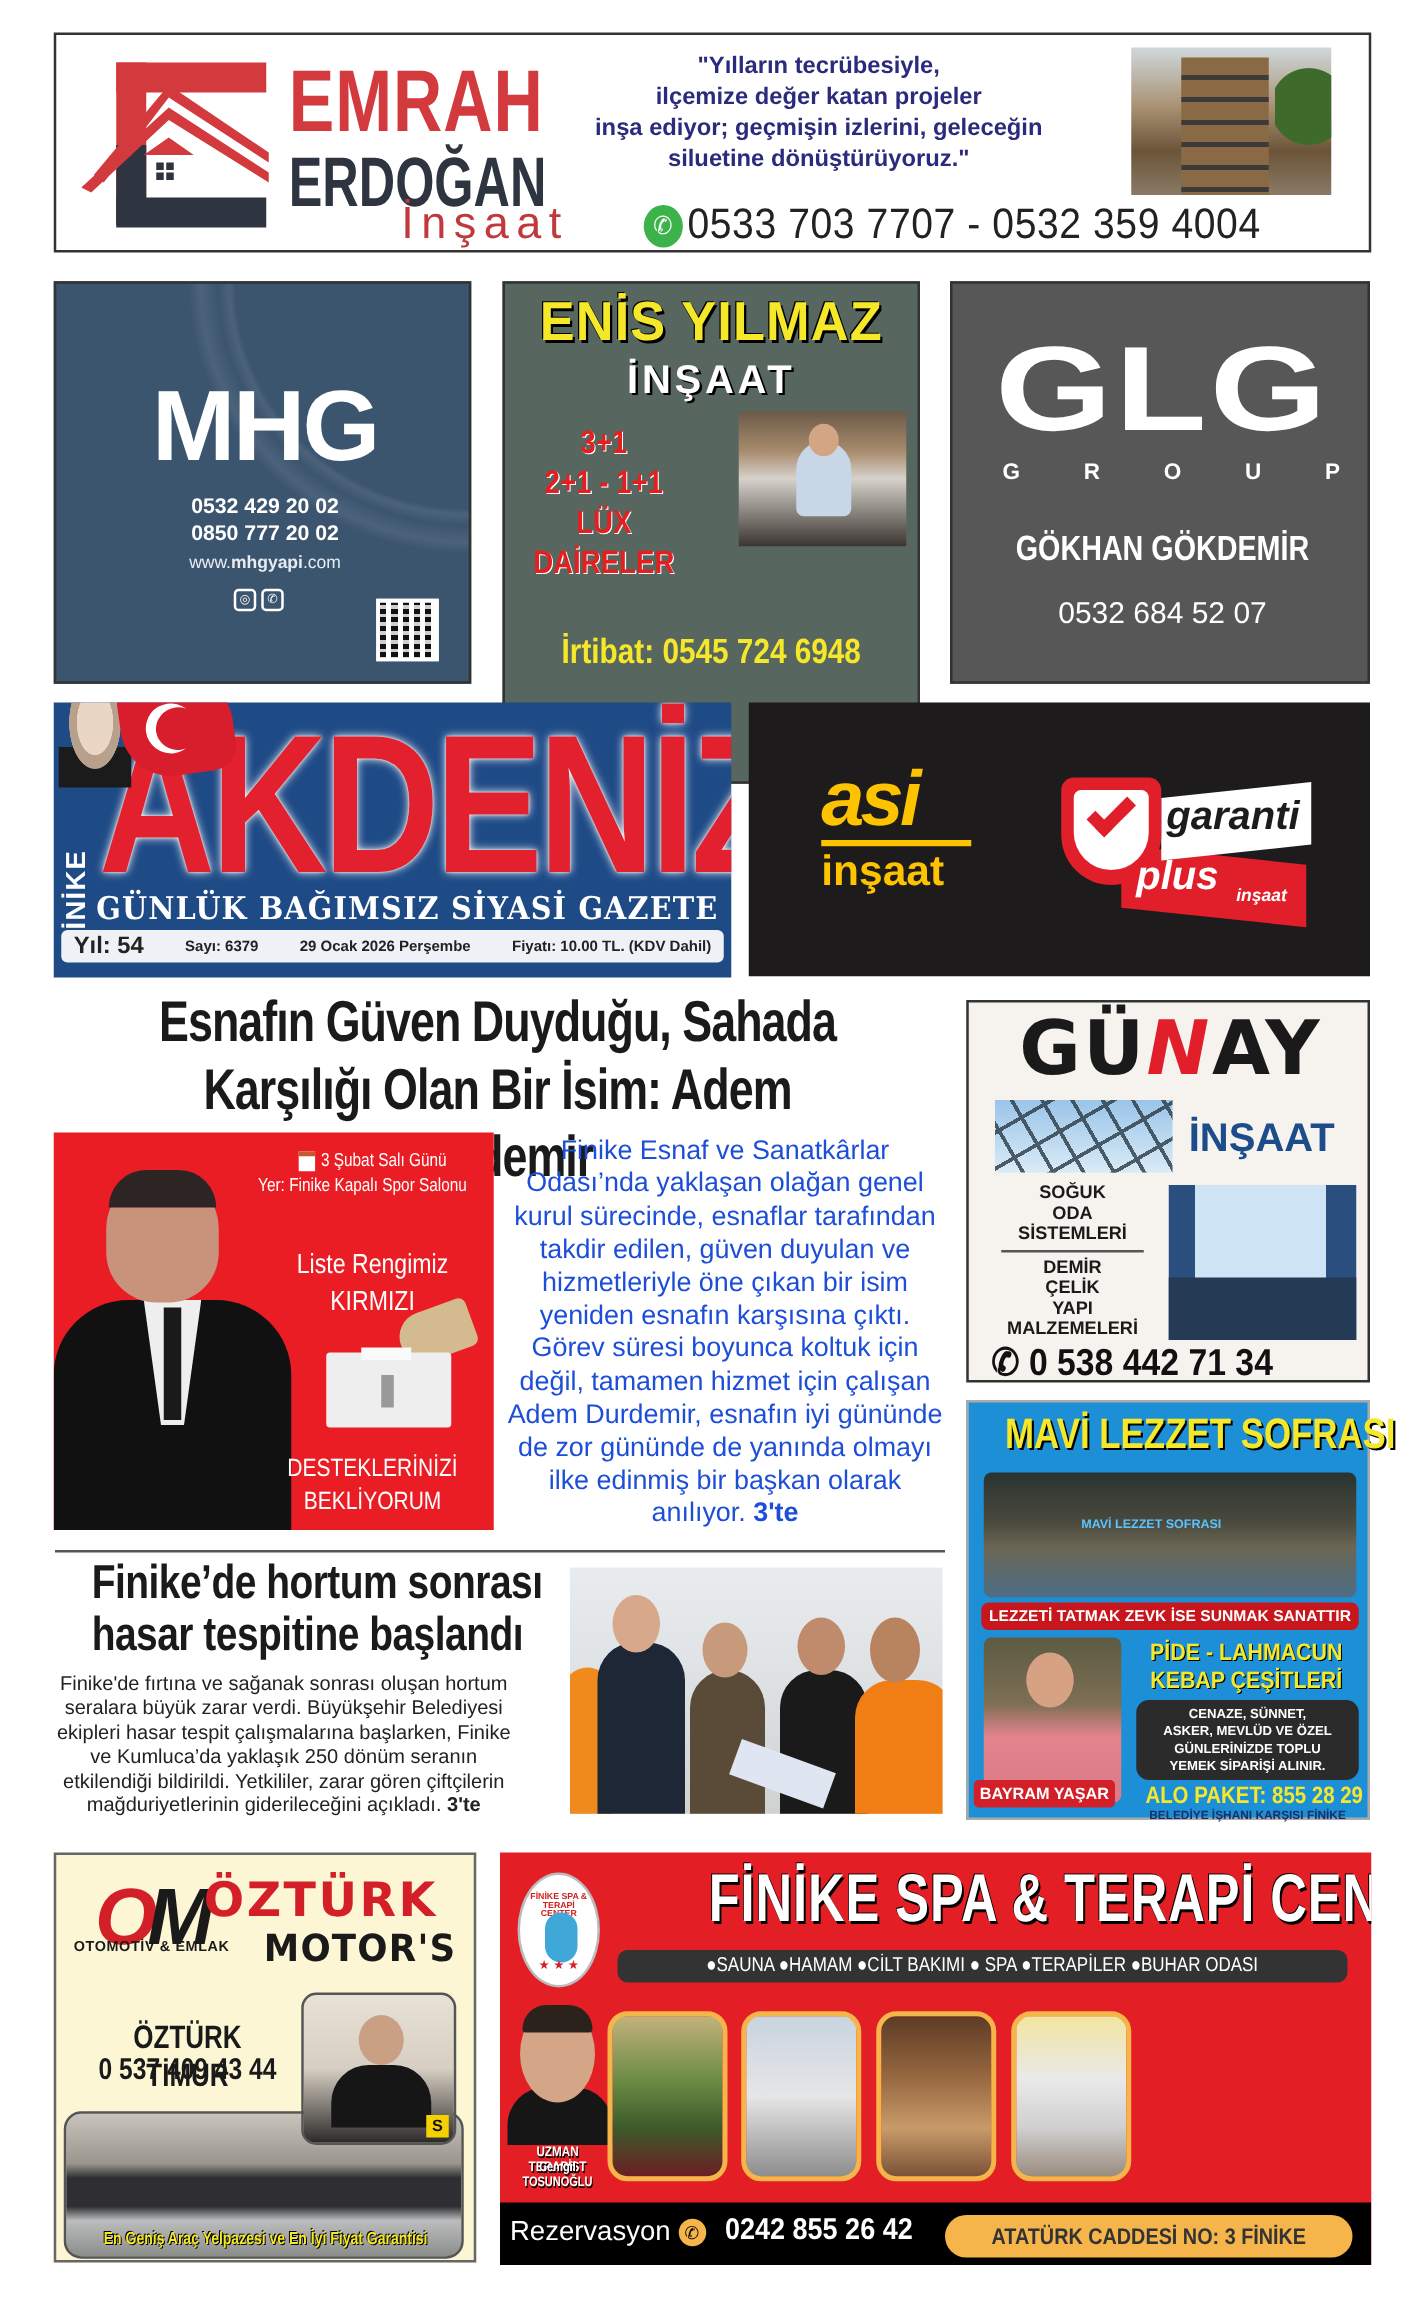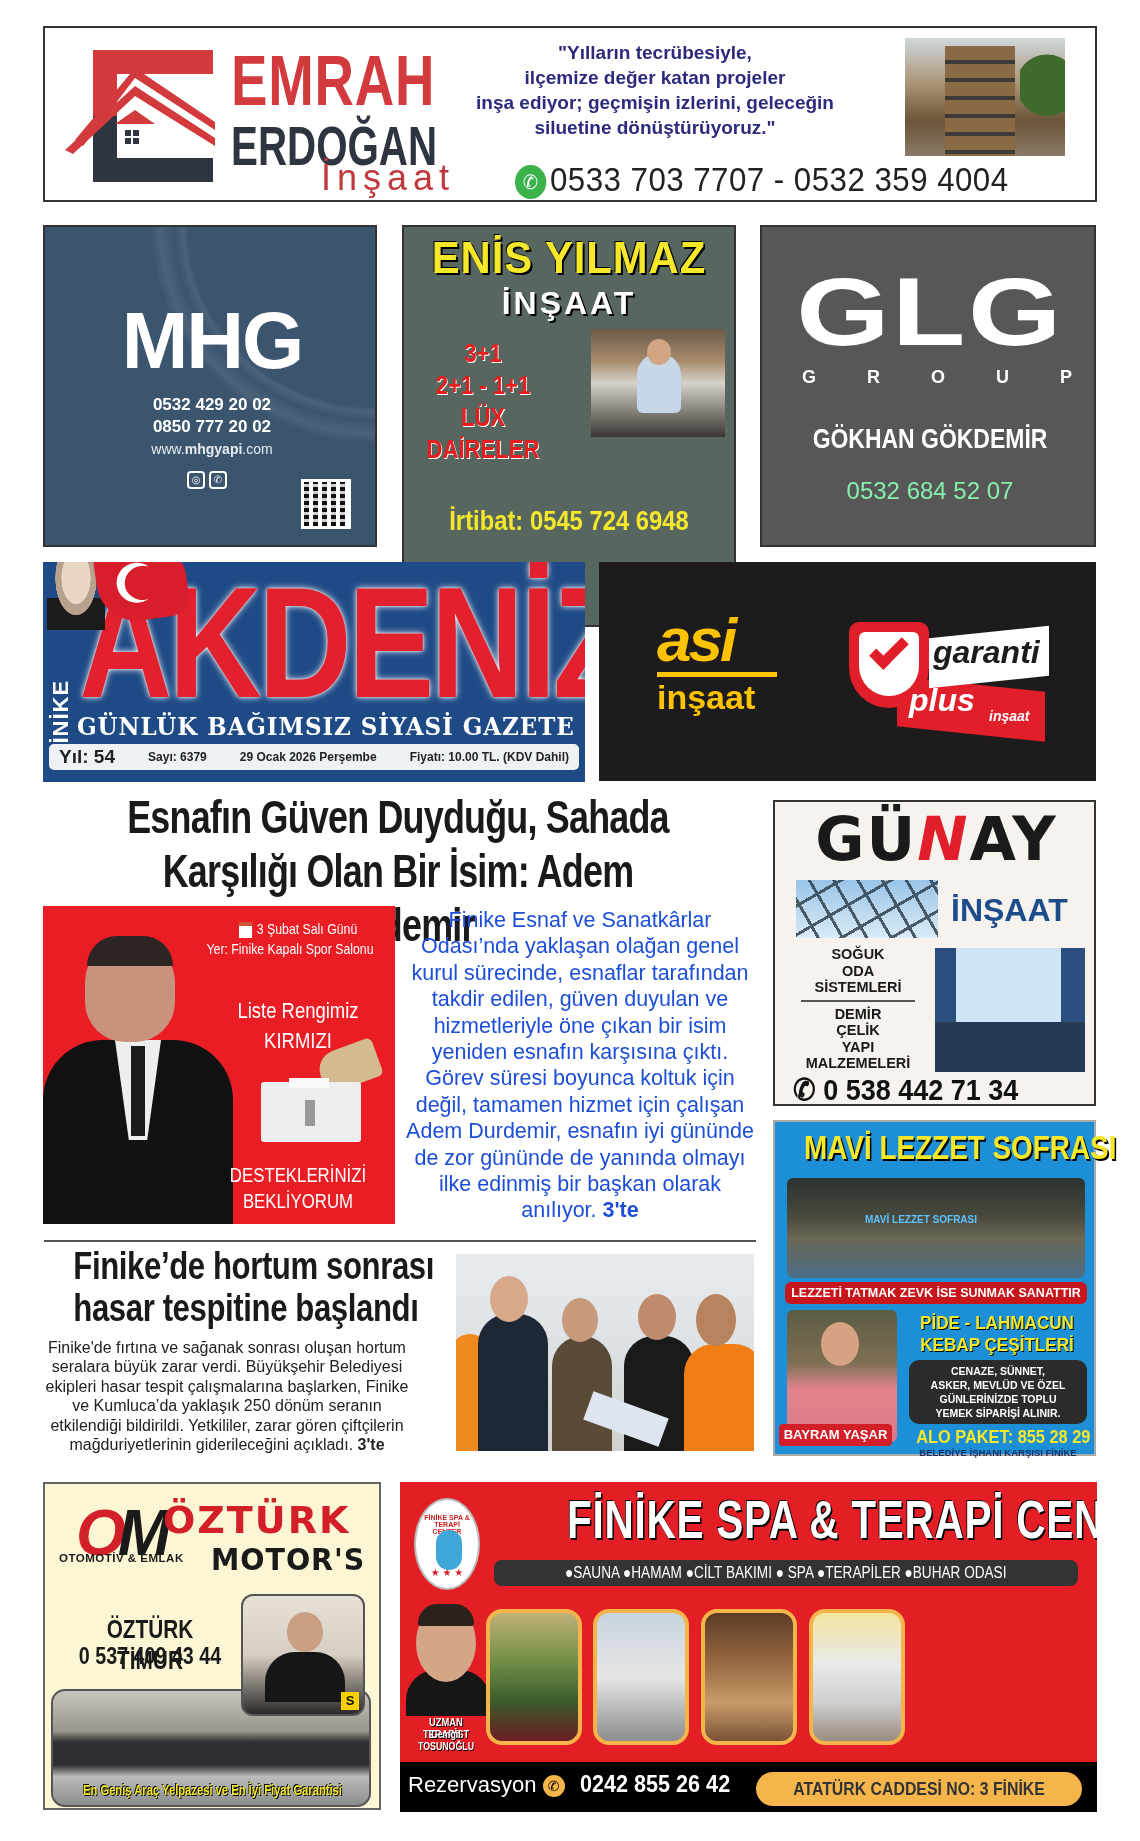--- a/index.html
+++ b/index.html
@@ -45,21 +45,21 @@
   #enis-photo .h { position:absolute; left:56px; top:10px; width:24px; height:26px; border-radius:50%; background:#d2a684; }
   #enis-box { left: 9px; top: 222px; width: 312px; height: 54px; background: #2b2b2b; border-radius: 8px; }
   #enis-box-1, #enis-box-2 { left: 0; width: 312px; text-align: center; color: #fff; font-size: 20px; font-weight: bold; transform: scaleX(0.9); }
   #enis-box-1 { top: 3px; } #enis-box-2 { top: 27px; }
   #enis-contact { left: 0; width: 330px; top: 278px; text-align: center; font-size: 28px; font-weight: bold; color: #f5e82a; transform: scaleX(0.85); }
 
   #glg { left: 760px; top: 225px; width: 336px; height: 322px; background: #575757; }
   #glg-logo { left: 0; width: 336px; top: 30px; text-align:center; font-size: 96px; font-weight: 900; color: #fff; letter-spacing: 2px; transform: scaleX(1.25); }
   #glg-sub { left: 40px; width: 270px; top: 140px; display:flex; justify-content: space-between; font-size: 18px; font-weight: bold; color:#fff; }
   #glg-name { left: 0; width: 336px; top: 196px; text-align:center; font-size: 28px; font-weight: bold; color: #fff; transform: scaleX(0.82); }
-  #glg-phone { left: 0; width: 336px; top: 250px; text-align:center; font-size: 24px; color: #86efac; }
+  #glg-phone { left: 0; width: 336px; top: 250px; text-align:center; font-size: 24px; color: #ffffff; }
 
   
   #masthead { left: 43px; top: 562px; width: 542px; height: 220px; background: #1e4a86; overflow: hidden; }
   #mh-ataturk { left: 4px; top: -12px; width: 58px; height: 80px; background: radial-gradient(ellipse at 50% 35%, #e9d6c5 0 35%, #b7a08c 36% 50%, transparent 51%), linear-gradient(180deg, transparent 60%, #1b1b1b 60%); }
   #mh-flag { left: 54px; top: -12px; width: 90px; height: 70px; background: #d81e2c; border-radius: 8px 30px 20px 40px; transform: rotate(-8deg); }
   #mh-flag .c { position:absolute; left:20px; top:12px; width:40px; height:40px; border-radius:50%; background:#fff; }
   #mh-flag .c2 { position:absolute; left:28px; top:16px; width:36px; height:34px; border-radius:50%; background:#d81e2c; }
   #mh-finike { left: 5px; top: 96px; width: 24px; height: 100px; }
   #mh-finike span { display:block; transform: rotate(-90deg); transform-origin: left top; position:absolute; left:0; top:100px; font-size: 22px; font-weight: 900; color: #fff; letter-spacing: 1px; white-space: nowrap; }
   #mh-title { left: 36px; top: 2px; width: 500px; font-size: 150px; font-weight: 900; color: #e3212e; line-height: 150px; letter-spacing: -4px; text-shadow: 0 0 8px #fff, 0 0 2px #fff; transform: scaleX(0.86) scaleY(1.05); transform-origin: left top; font-family: "Liberation Sans", sans-serif; }

